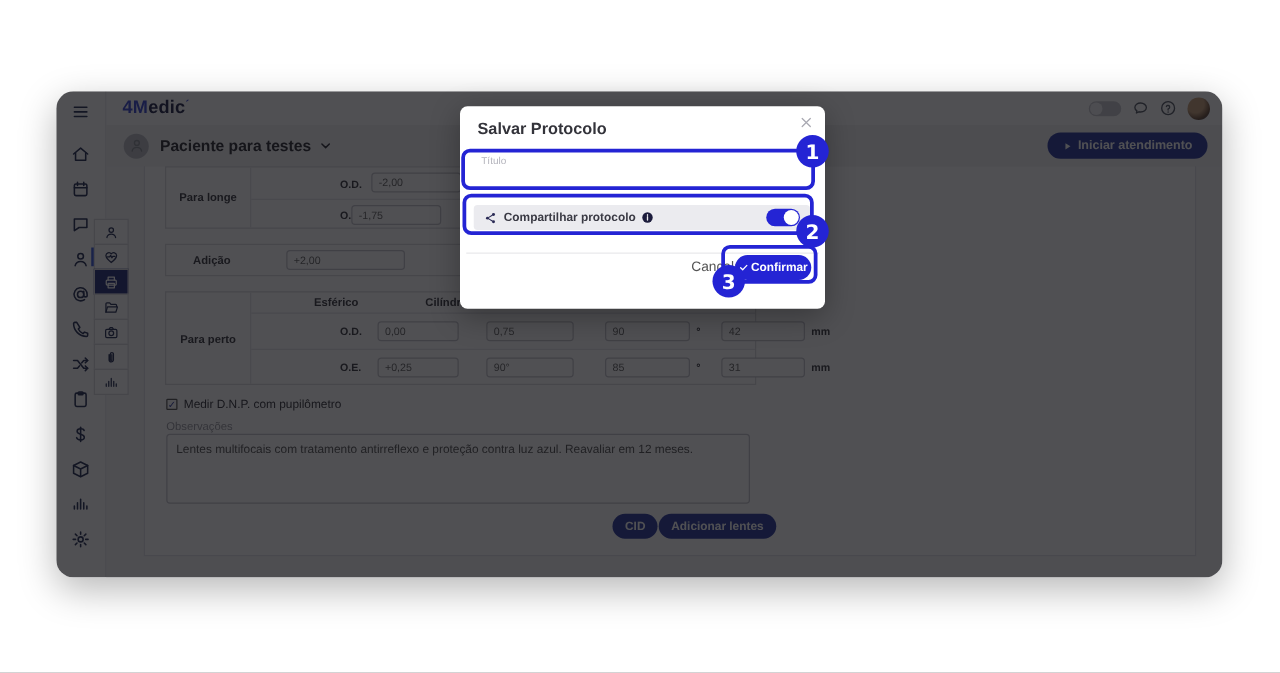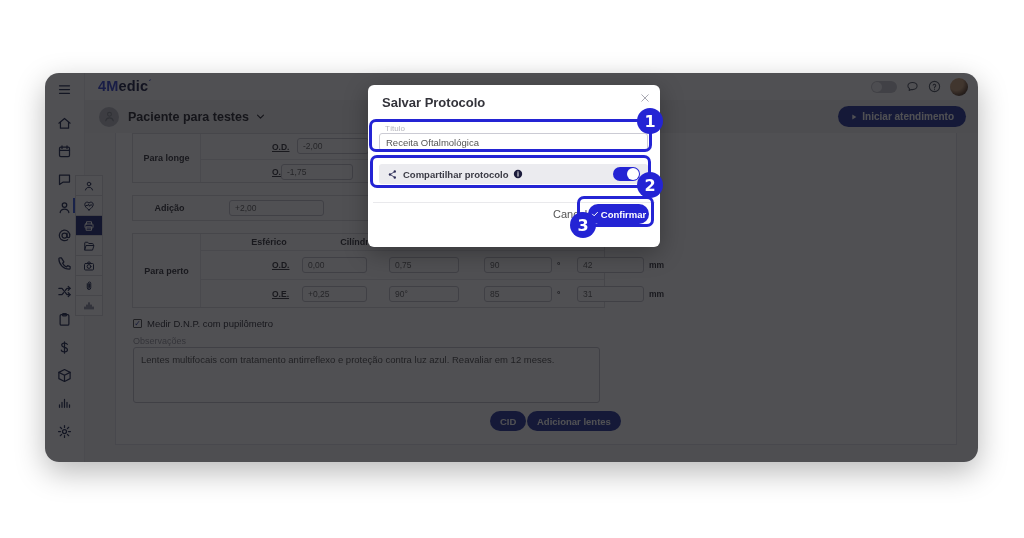--- a/index.html
+++ b/index.html
@@ -60,21 +60,21 @@
   .sub-cell.active .ico { color:#ffffff; }
   .sub-cell.accent::before { content:""; position:absolute; left:-3px; top:2px; bottom:2px; width:2px; background:#3a5bd9; }
 
   
   .tbl { position:absolute; background:#fff; border:1px solid #d9d9de; z-index:2; }
   .tbl-label { position:absolute; left:0; top:0; bottom:0; width:68px; border-right:1px solid #e4e4e9;
     display:flex; align-items:center; justify-content:center; font-size:9px; font-weight:bold; color:#3a3a40; }
   .row { position:absolute; left:68px; right:0; height:25px; }
   .row + .row { border-top:1px solid #e4e4e9; }
   .eye { position:absolute; left:71px; top:0; bottom:0; display:flex; align-items:center;
-    font-size:8.5px; font-weight:bold; color:#3a3a40;text-decoration:underline; }
+    font-size:8.5px; font-weight:bold; color:#3a3a40; }
   .fld { position:absolute; top:4px; height:16px; border:1px solid #c4c4cc; border-radius:3px;
     background:#fff; font-size:8.5px; color:#666; display:flex; align-items:center; padding-left:5px; }
   .suffix { position:absolute; top:0; bottom:0; display:flex; align-items:center;
     font-size:8.5px; font-weight:bold; color:#3a3a40; }
   .hdr-row { position:absolute; left:68px; right:0; top:0; height:17px; border-bottom:1px solid #e4e4e9; }
   .hdr { position:absolute; top:0; bottom:0; display:flex; align-items:center; justify-content:center;
     font-size:9px; font-weight:bold; color:#3a3a40; }
 
   
   .chk-row { position:absolute; left:88px; top:245px; display:flex; align-items:center; gap:5px; z-index:2; }
@@ -375,21 +375,20 @@
 
 <div class="modal">
   <div class="m-title">Salvar Protocolo</div>
   <span class="ico m-close">
       <svg viewBox="0 0 24 24" fill="none" stroke="currentColor" stroke-width="2" stroke-linecap="round" stroke-linejoin="round">
         <path d="M5.5 5.5 18.5 18.5M18.5 5.5 5.5 18.5"></path>
       </svg>
     </span>
 
   <label class="m-flabel">Título</label>
-  <input class="m-input" value="Receita Oftalmológica" style="">
 
   <div class="m-share">
     <span class="ico share-ic">
         <svg viewBox="0 0 24 24" fill="none" stroke="currentColor" stroke-width="2" stroke-linecap="round" stroke-linejoin="round">
           <circle cx="6.5" cy="12" r="2.6" fill="currentColor" stroke="none"></circle>
           <circle cx="17" cy="5.5" r="2.6" fill="currentColor" stroke="none"></circle>
           <circle cx="17" cy="18.5" r="2.6" fill="currentColor" stroke="none"></circle>
           <path d="m8.8 10.8 6-3.8M8.8 13.2l6 3.8" stroke-width="1.8"></path>
         </svg>
       </span>

